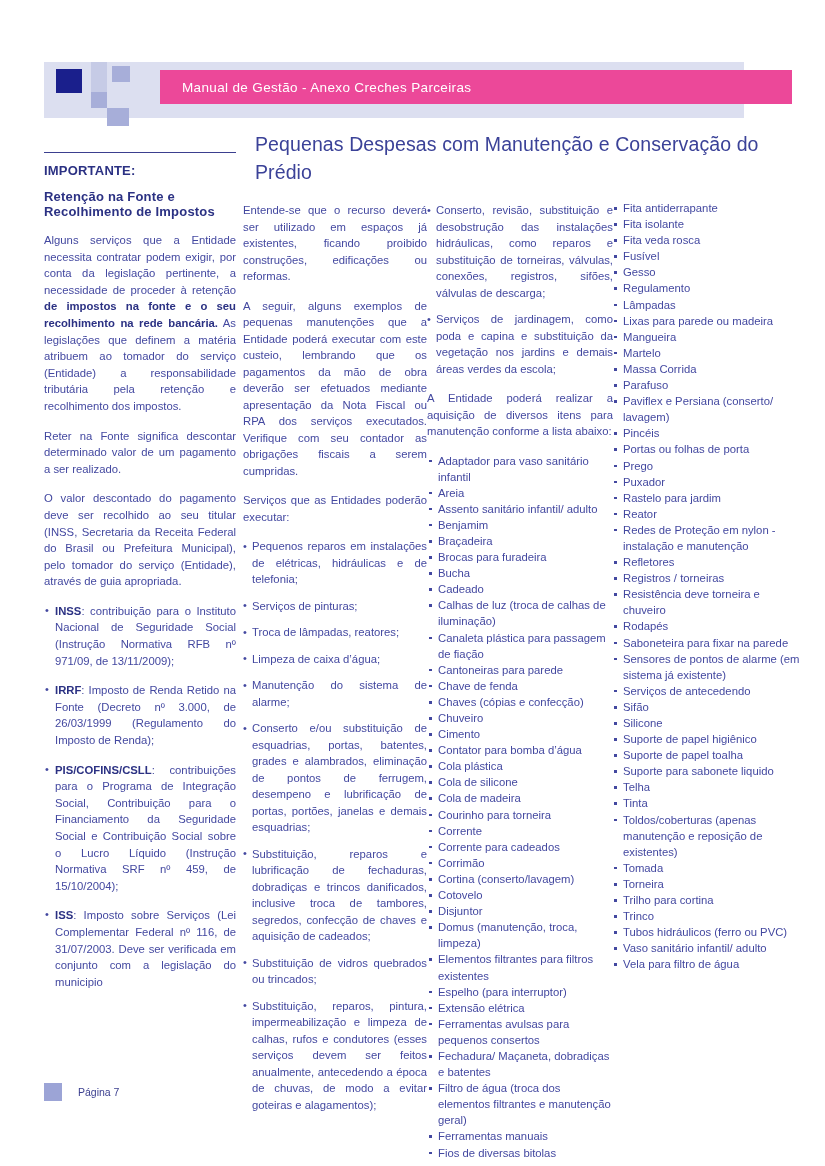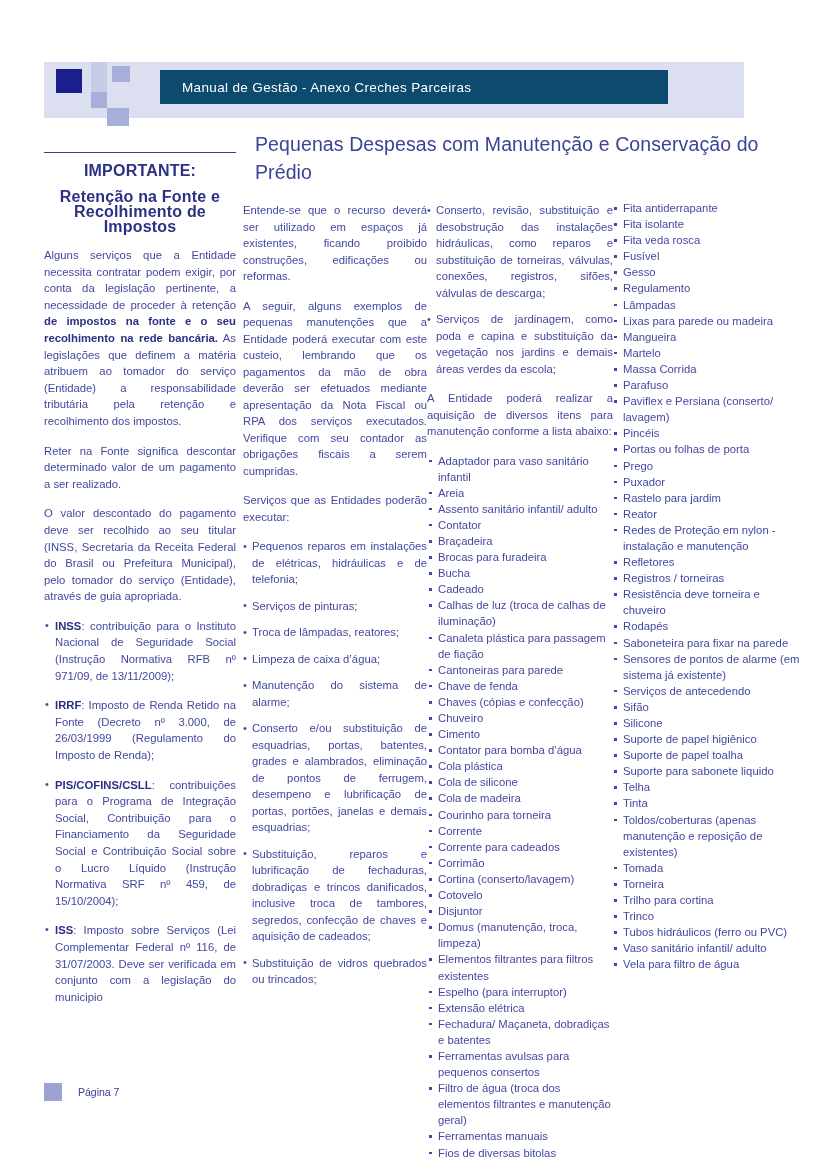--- a/index.html
+++ b/index.html
@@ -23,22 +23,22 @@
   }
   .deco-sq { position: absolute; }
   .sq-pale   { background: #dcdff0; }
   .sq-mid    { background: #a7aed9; }
   .sq-light  { background: #c6cbe6; }
   .sq-dark   { background: #1a1f8c; }
 
   #header-bar {
     position: absolute;
     left: 116px; top: 8px;
-    width: 508px; height: 34px;
-    background: #0c4a6e;
+    width: 632px; height: 34px;
+    background: #ec4899;
   }
   #header-title {
     position: absolute;
     left: 22px; top: 50%;
     transform: translateY(-50%);
     color: #ffffff;
     font-size: 13.5px;
     letter-spacing: .35px;
     white-space: nowrap;
   }
@@ -55,23 +55,23 @@
     letter-spacing: .1px;
   }
 
   
   #sidebar { position: absolute; left: 44px; top: 152px; width: 192px; }
   #sidebar-rule {
     border-top: 1.6px solid #3b3f8f;
     margin: 0 0 10px 0;
   }
   .side-head {
-    text-align: center;
+    text-align: left;
     font-weight: bold;
-    font-size: 16px;
+    font-size: 13px;
     color: #2b3183;
     letter-spacing: .2px;
     line-height: 15px;
   }
   #side-head-1 { margin-bottom: 11px; }
   #side-head-2 { margin-bottom: 13px; }
 
   .body-p {
     font-size: 11.3px;
     line-height: 16.6px;
@@ -203,34 +203,35 @@
   <p class="tcol-p">Serviços que as Entidades poderão executar:</p>
   <ul class="dot-list">
     <li>Pequenos reparos em instalações de elétricas, hidráulicas e de telefonia;</li>
     <li>Serviços de pinturas;</li>
     <li>Troca de lâmpadas, reatores;</li>
     <li>Limpeza de caixa d’água;</li>
     <li>Manutenção do sistema de alarme;</li>
     <li>Conserto e/ou substituição de esquadrias, portas, batentes, grades e alambrados, eliminação de pontos de ferrugem, desempeno e lubrificação de portas, portões, janelas e demais esquadrias;</li>
     <li>Substituição, reparos e lubrificação de fechaduras, dobradiças e trincos danificados, inclusive troca de tambores, segredos, confecção de chaves e aquisição de cadeados;</li>
     <li>Substituição de vidros quebrados ou trincados;</li>
+    <li>Substituição, reparos, pintura, impermeabilização e limpeza de calhas, rufos e condutores (esses serviços devem ser feitos anualmente, antecedendo a época de chuvas, de modo a evitar goteiras e alagamentos);</li>
   </ul>
 </div>
 
 <div id="col3-body">
   <ul class="dot-list">
     <li>Conserto, revisão, substituição e desobstrução das instalações hidráulicas, como reparos e substituição de torneiras, válvulas, conexões, registros, sifões, válvulas de descarga;</li>
     <li>Serviços de jardinagem, como poda e capina e substituição da vegetação nos jardins e demais áreas verdes da escola;</li>
   </ul>
   <p class="tcol-p">A Entidade poderá realizar a aquisição de diversos itens para manutenção conforme a lista abaixo:</p>
   <ul class="item-list">
     <li>Adaptador para vaso sanitário infantil</li>
     <li>Areia</li>
     <li>Assento sanitário infantil/ adulto</li>
-    <li>Contator</li>
+    <li>Benjamim</li>
     <li>Braçadeira</li>
     <li>Brocas para furadeira</li>
     <li>Bucha</li>
     <li>Cadeado</li>
     <li>Calhas de luz (troca de calhas de iluminação)</li>
     <li>Canaleta plástica para passagem de fiação</li>
     <li>Cantoneiras para parede</li>
     <li>Chave de fenda</li>
     <li>Chaves (cópias e confecção)</li>
     <li>Chuveiro</li>
@@ -243,22 +244,22 @@
     <li>Corrente</li>
     <li>Corrente para cadeados</li>
     <li>Corrimão</li>
     <li>Cortina (conserto/lavagem)</li>
     <li>Cotovelo</li>
     <li>Disjuntor</li>
     <li>Domus (manutenção, troca, limpeza)</li>
     <li>Elementos filtrantes para filtros existentes</li>
     <li>Espelho (para interruptor)</li>
     <li>Extensão elétrica</li>
+    <li>Ferramentas avulsas para pequenos consertos</li>
     <li>Fechadura/ Maçaneta, dobradiças e batentes</li>
-    <li>Ferramentas avulsas para pequenos consertos</li>
     <li>Filtro de água (troca dos elementos filtrantes e manutenção geral)</li>
     <li>Ferramentas manuais</li>
     <li>Fios de diversas bitolas</li>
   </ul>
 </div>
 
 <div id="col4-body">
   <ul class="item-list">
     <li>Fita antiderrapante</li>
     <li>Fita isolante</li>

